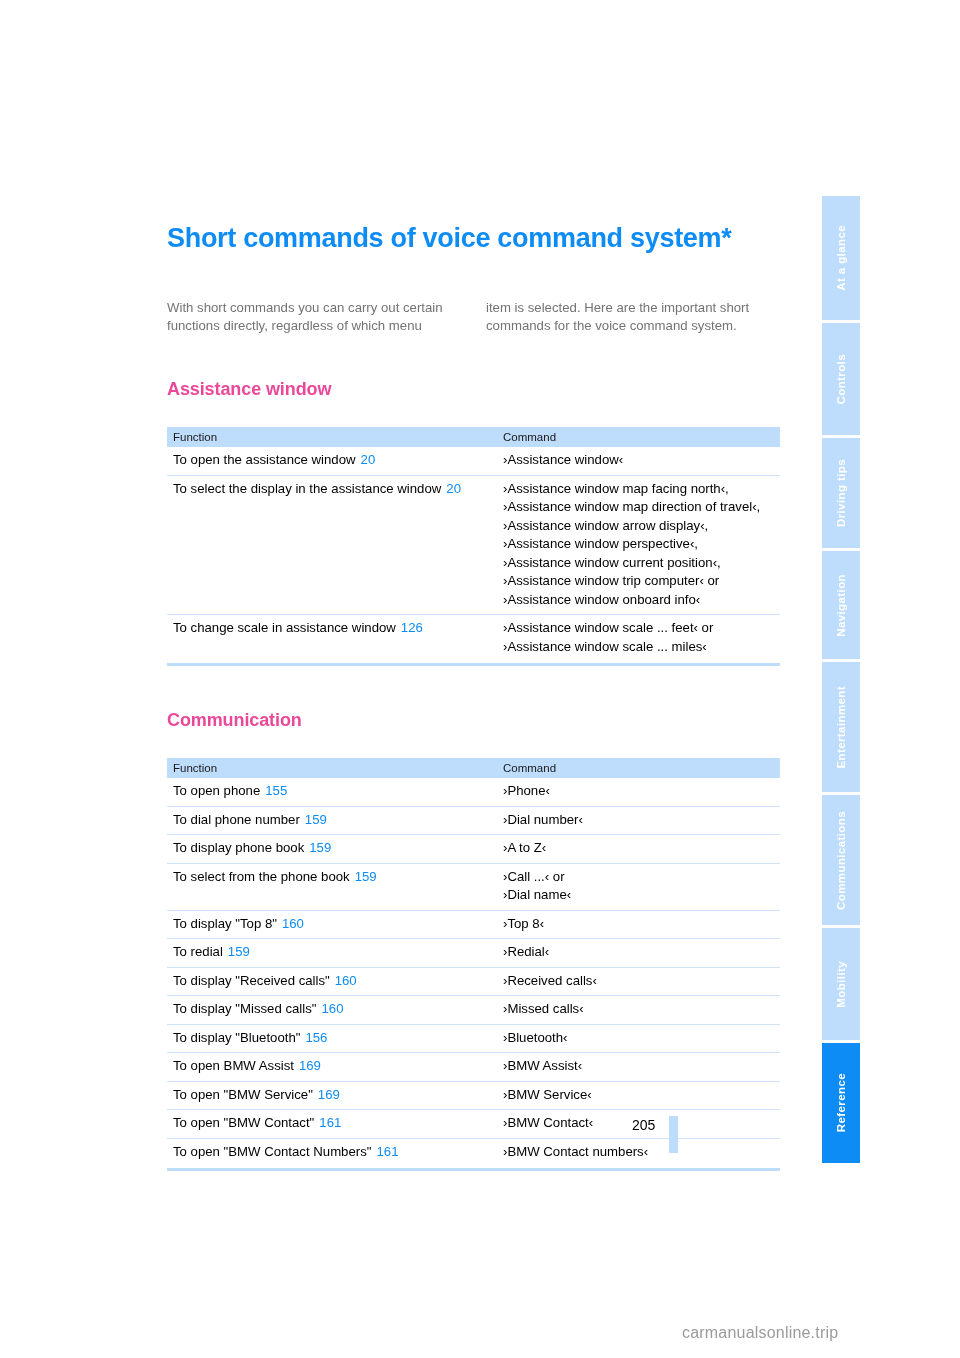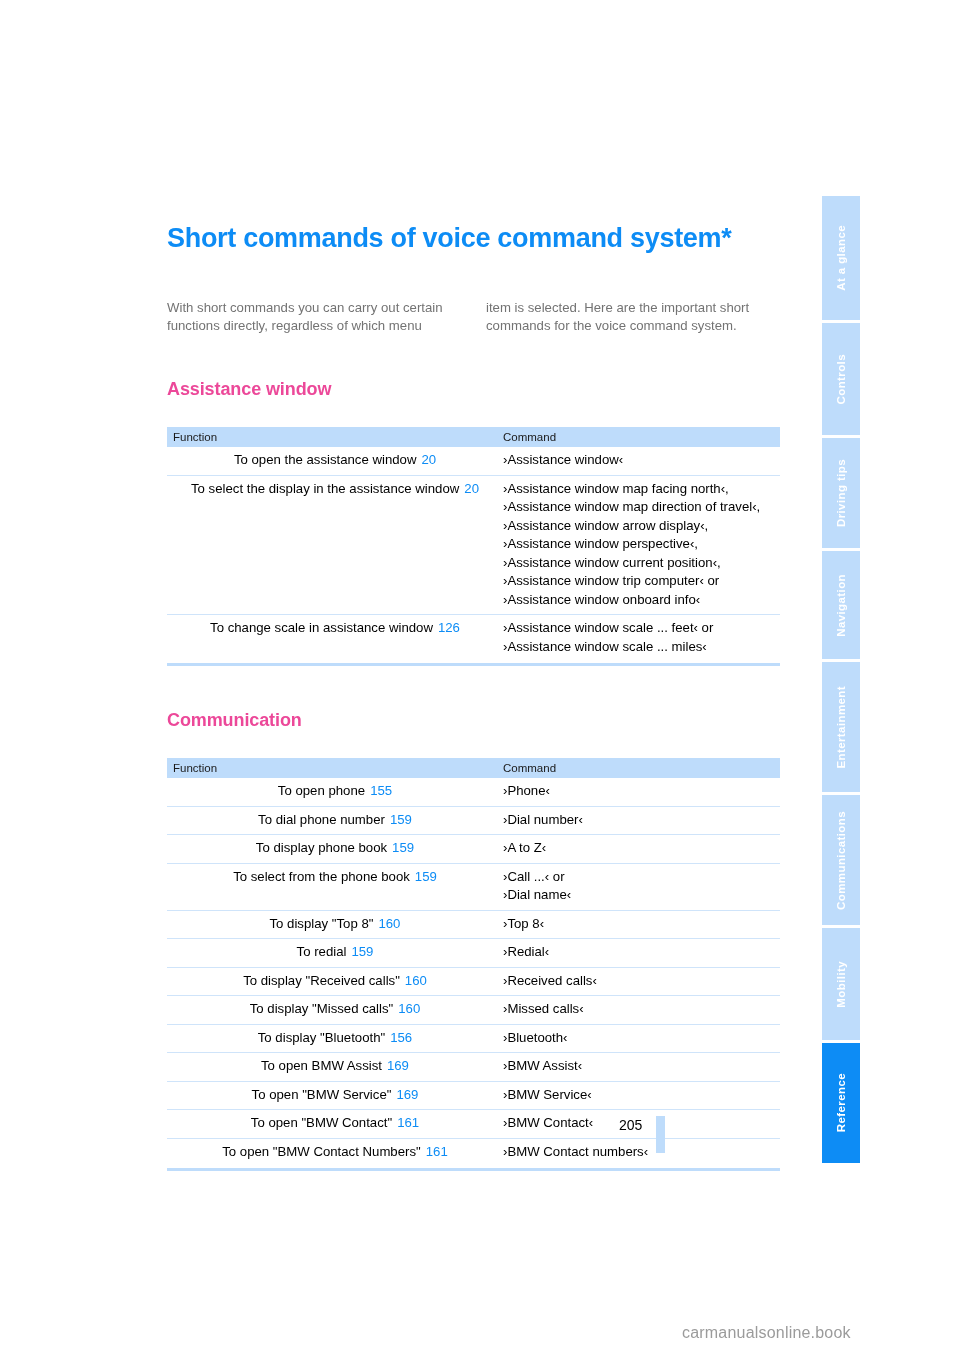--- a/index.html
+++ b/index.html
@@ -91,21 +91,20 @@
     vertical-align: top;
     border-bottom: 1px solid #cfe4fa;
     color: #000;
   }
   table.cmd-table tbody tr:last-child td {
     border-bottom: none;
   }
 
   td.func-cell {
     padding-right: 8px;
-    text-align: center;
   }
   td.cmd-cell {
     padding-left: 4px;
   }
 
   .ref {
     color: #0d8cf5;
     padding-left: 5px;
     white-space: nowrap;
   }
@@ -119,21 +118,21 @@
   .table-end-rule {
     width: 613px;
     height: 3px;
     background: #bedcfb;
     margin-top: 2px;
   }
 
   
   .page-number-wrap {
     position: absolute;
-    left: 619px;
+    left: 632px;
     top: 1117px;
     display: flex;
     align-items: flex-start;
     gap: 14px;
   }
   .page-number {
     font-size: 14px;
     color: #000;
     line-height: 16px;
     font-weight: normal;
@@ -339,21 +338,21 @@
         <div class="table-end-rule"></div>
       </div>
 
   </div>
 
   <div class="page-number-wrap">
     <div class="page-number">205</div>
     <div class="page-marker"></div>
   </div>
 
-  <div class="watermark">carmanualsonline.book</div>
+  <div class="watermark">carmanualsonline.trip</div>
 
   <div class="tab-rail" id="tab-rail">
       <div class="tab" style="height: 124px;">
         <span class="tab-label">At a glance</span>
       </div>
       <div class="tab" style="height: 112px;">
         <span class="tab-label">Controls</span>
       </div>
       <div class="tab" style="height: 110px;">
         <span class="tab-label">Driving tips</span>

